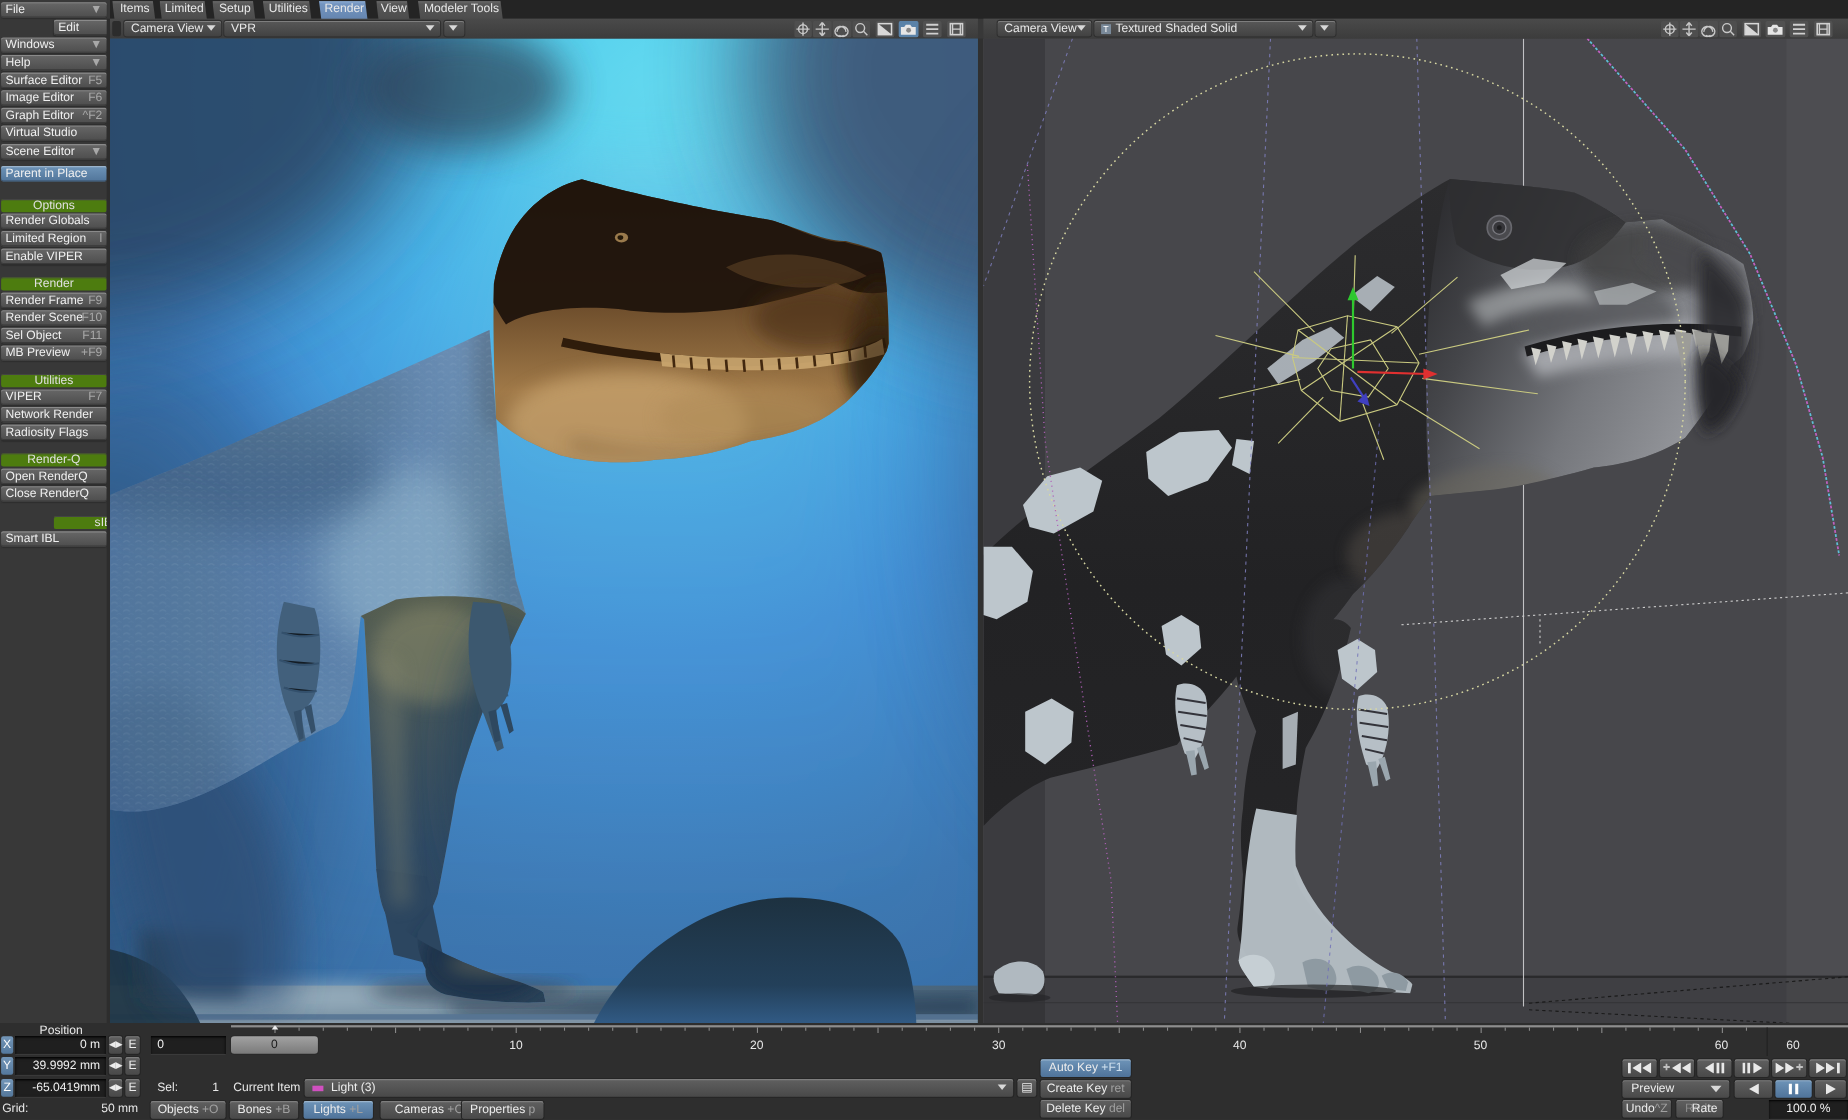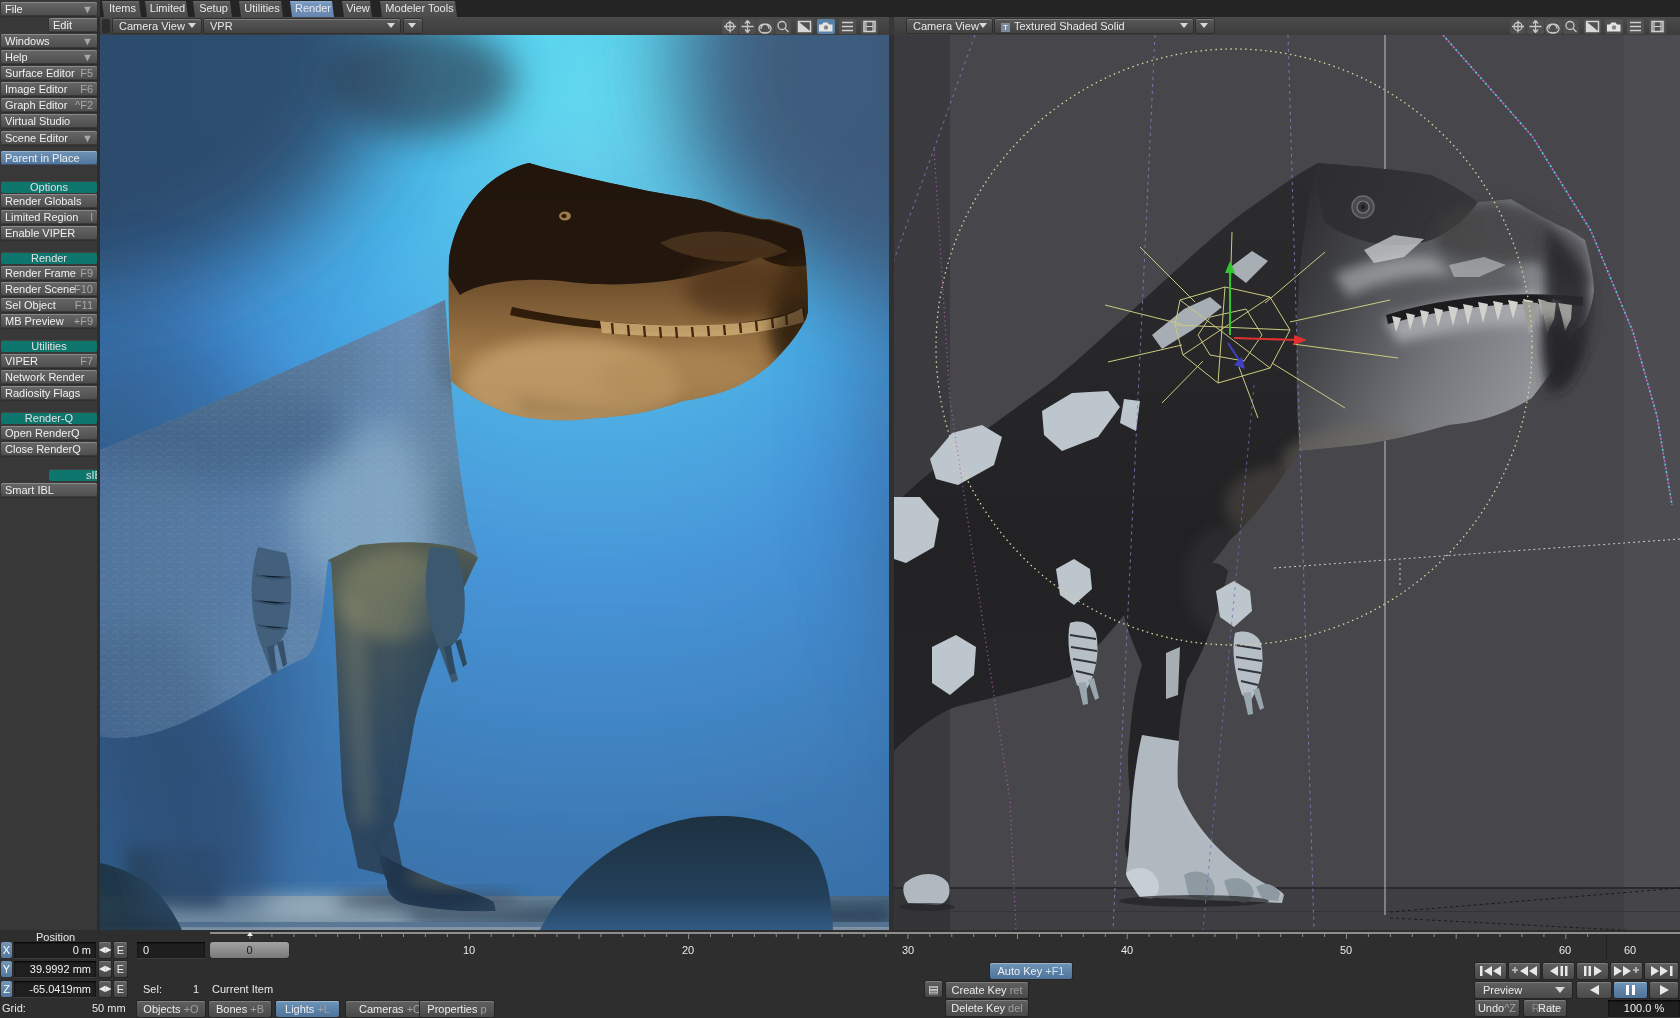--- a/index.html
+++ b/index.html
@@ -12,21 +12,21 @@
   text-align:center; background:linear-gradient(#6a6a6a 0%,#575757 8%,#404040 100%);
   clip-path:polygon(0 0, calc(100% - 4px) 0, 100% 100%, 4px 100%); }
 .tab.active { background:linear-gradient(#8cacd4 0%,#7495c0 8%,#54749e 100%); }
 
 #sidebar { position:absolute; left:0; top:0; width:100px; height:1018px; background:#383838; }
 .sbtn { position:absolute; left:1px; width:96px; height:14px; border-radius:2px;
   background:linear-gradient(#676767,#4d4d4d); box-shadow:inset 0 1px 0 #8a8a8a, inset 0 -1px 0 #3a3a3a, 0 1px 1px #2e2e2e;
   font-size:11px; color:#f0f0f0; line-height:14px; padding:0 4px; white-space:nowrap; }
 .sbtn .sc { position:absolute; right:4px; color:#a8a8a8; }
 .sbtn.blue { background:linear-gradient(#6e94b8,#51759a); box-shadow:inset 0 1px 0 #9ab4cc, inset 0 -1px 0 #3a5068; }
-.shdr { position:absolute; left:1px; width:96px; height:12px; border-radius:2px; background:#0f766e;
+.shdr { position:absolute; left:1px; width:96px; height:12px; border-radius:2px; background:#4d7c0f;
   box-shadow:inset 0 1px 0 #444; font-size:11px; color:#e0e0e0; line-height:12px; text-align:center; }
 
 .vhead { position:absolute; top:17px; height:18px; background:linear-gradient(#4a4a4a,#3c3c3c); }
 .hbtn { position:absolute; top:2px; height:14px; border-radius:2px; background:linear-gradient(#585858,#424242);
   box-shadow:inset 0 1px 0 #7e7e7e, 0 0 0 1px #2f2f2f; font-size:11px; color:#e8e8e8; line-height:14px; padding:0 6px; }
 .vicons { position:absolute; top:2px; height:15px; }
 
 #vpL { position:absolute; left:100px; top:35px; width:789px; height:895px; background:#2e5878; }
 #vpR { position:absolute; left:894px; top:35px; width:786px; height:895px; background:#46464a; }
 #divider { position:absolute; left:889px; top:35px; width:5px; height:895px; background:#303030; }
@@ -634,29 +634,32 @@
         <text x="1630" y="24">60</text>
       </g>
       <rect x="1606" y="4" width="1" height="26" fill="#222"></rect>
       <path d="M247,6 l3,-4 l3,4 z" fill="#f0f0f0"></path>
     </svg>
     <div style="position:absolute;left:210px;top:12px;width:79px;height:16px;border-radius:3px;background:linear-gradient(#a2a2a2,#7a7a7a);box-shadow:0 0 0 1px #2a2a2a;color:#1a1a1a;font-size:11px;line-height:16px;text-align:center;">0</div>
 
     <div class="lbl" style="left:143px;top:53px;">Sel:</div>
     <div class="lbl" style="left:193px;top:53px;">1</div>
     <div class="lbl" style="left:212px;top:53px;">Current Item</div>
+    <div class="bbtn" style="left:277px;top:51px;width:644px;text-align:left;padding-left:24px;">Light (3)
+      <span style="position:absolute;left:7px;top:6px;width:10px;height:5px;background:#d050c0;"></span>
+      <span style="position:absolute;right:6px;top:5px;width:0;height:0;border-left:4px solid transparent;border-right:4px solid transparent;border-top:5px solid #d8d8d8;"></span></div>
     <div class="bbtn" style="left:925px;top:51px;width:17px;">▤</div>
 
     <div class="bbtn" style="left:137px;top:71px;width:68px;">Objects <span class="sc">+O</span></div>
     <div class="bbtn" style="left:209px;top:71px;width:62px;">Bones <span class="sc">+B</span></div>
     <div class="bbtn blue" style="left:276px;top:71px;width:63px;">Lights <span class="sc">+L</span></div>
     <div class="bbtn" style="left:346px;top:71px;width:88px;">Cameras <span class="sc">+C</span></div>
     <div class="bbtn" style="left:420px;top:71px;width:74px;">Properties <span class="sc">p</span></div>
 
-    <div class="bbtn blue" style="left:946px;top:33px;width:82px;margin-left:44px;">Auto Key <span style="color:#cfe0ee;">+F1</span></div>
+    <div class="bbtn blue" style="left:946px;top:33px;width:82px;">Auto Key <span style="color:#cfe0ee;">+F1</span></div>
     <div class="bbtn" style="left:946px;top:52px;width:82px;">Create Key <span class="sc">ret</span></div>
     <div class="bbtn" style="left:946px;top:70px;width:82px;">Delete Key <span class="sc">del</span></div>
 
     <div class="bbtn" style="left:1475px;top:33px;width:31px;"><svg width="22" height="10" viewBox="0 0 22 10" style="margin-top:3px;">
         <rect x="0" y="0" width="2.5" height="10" fill="#e8e8e8"></rect>
         <path d="M12,0 L4,5 L12,10 Z M21,0 L13,5 L21,10 Z" fill="#e8e8e8"></path>
       </svg></div>
     <div class="bbtn" style="left:1509px;top:33px;width:31px;"><svg width="26" height="10" viewBox="0 0 26 10" style="margin-top:3px;">
         <path d="M0,4 h6 M3,1 v6" stroke="#c0c0c0" stroke-width="1.6"></path>
         <path d="M16,0 L8,5 L16,10 Z M25,0 L17,5 L25,10 Z" fill="#e8e8e8"></path>

